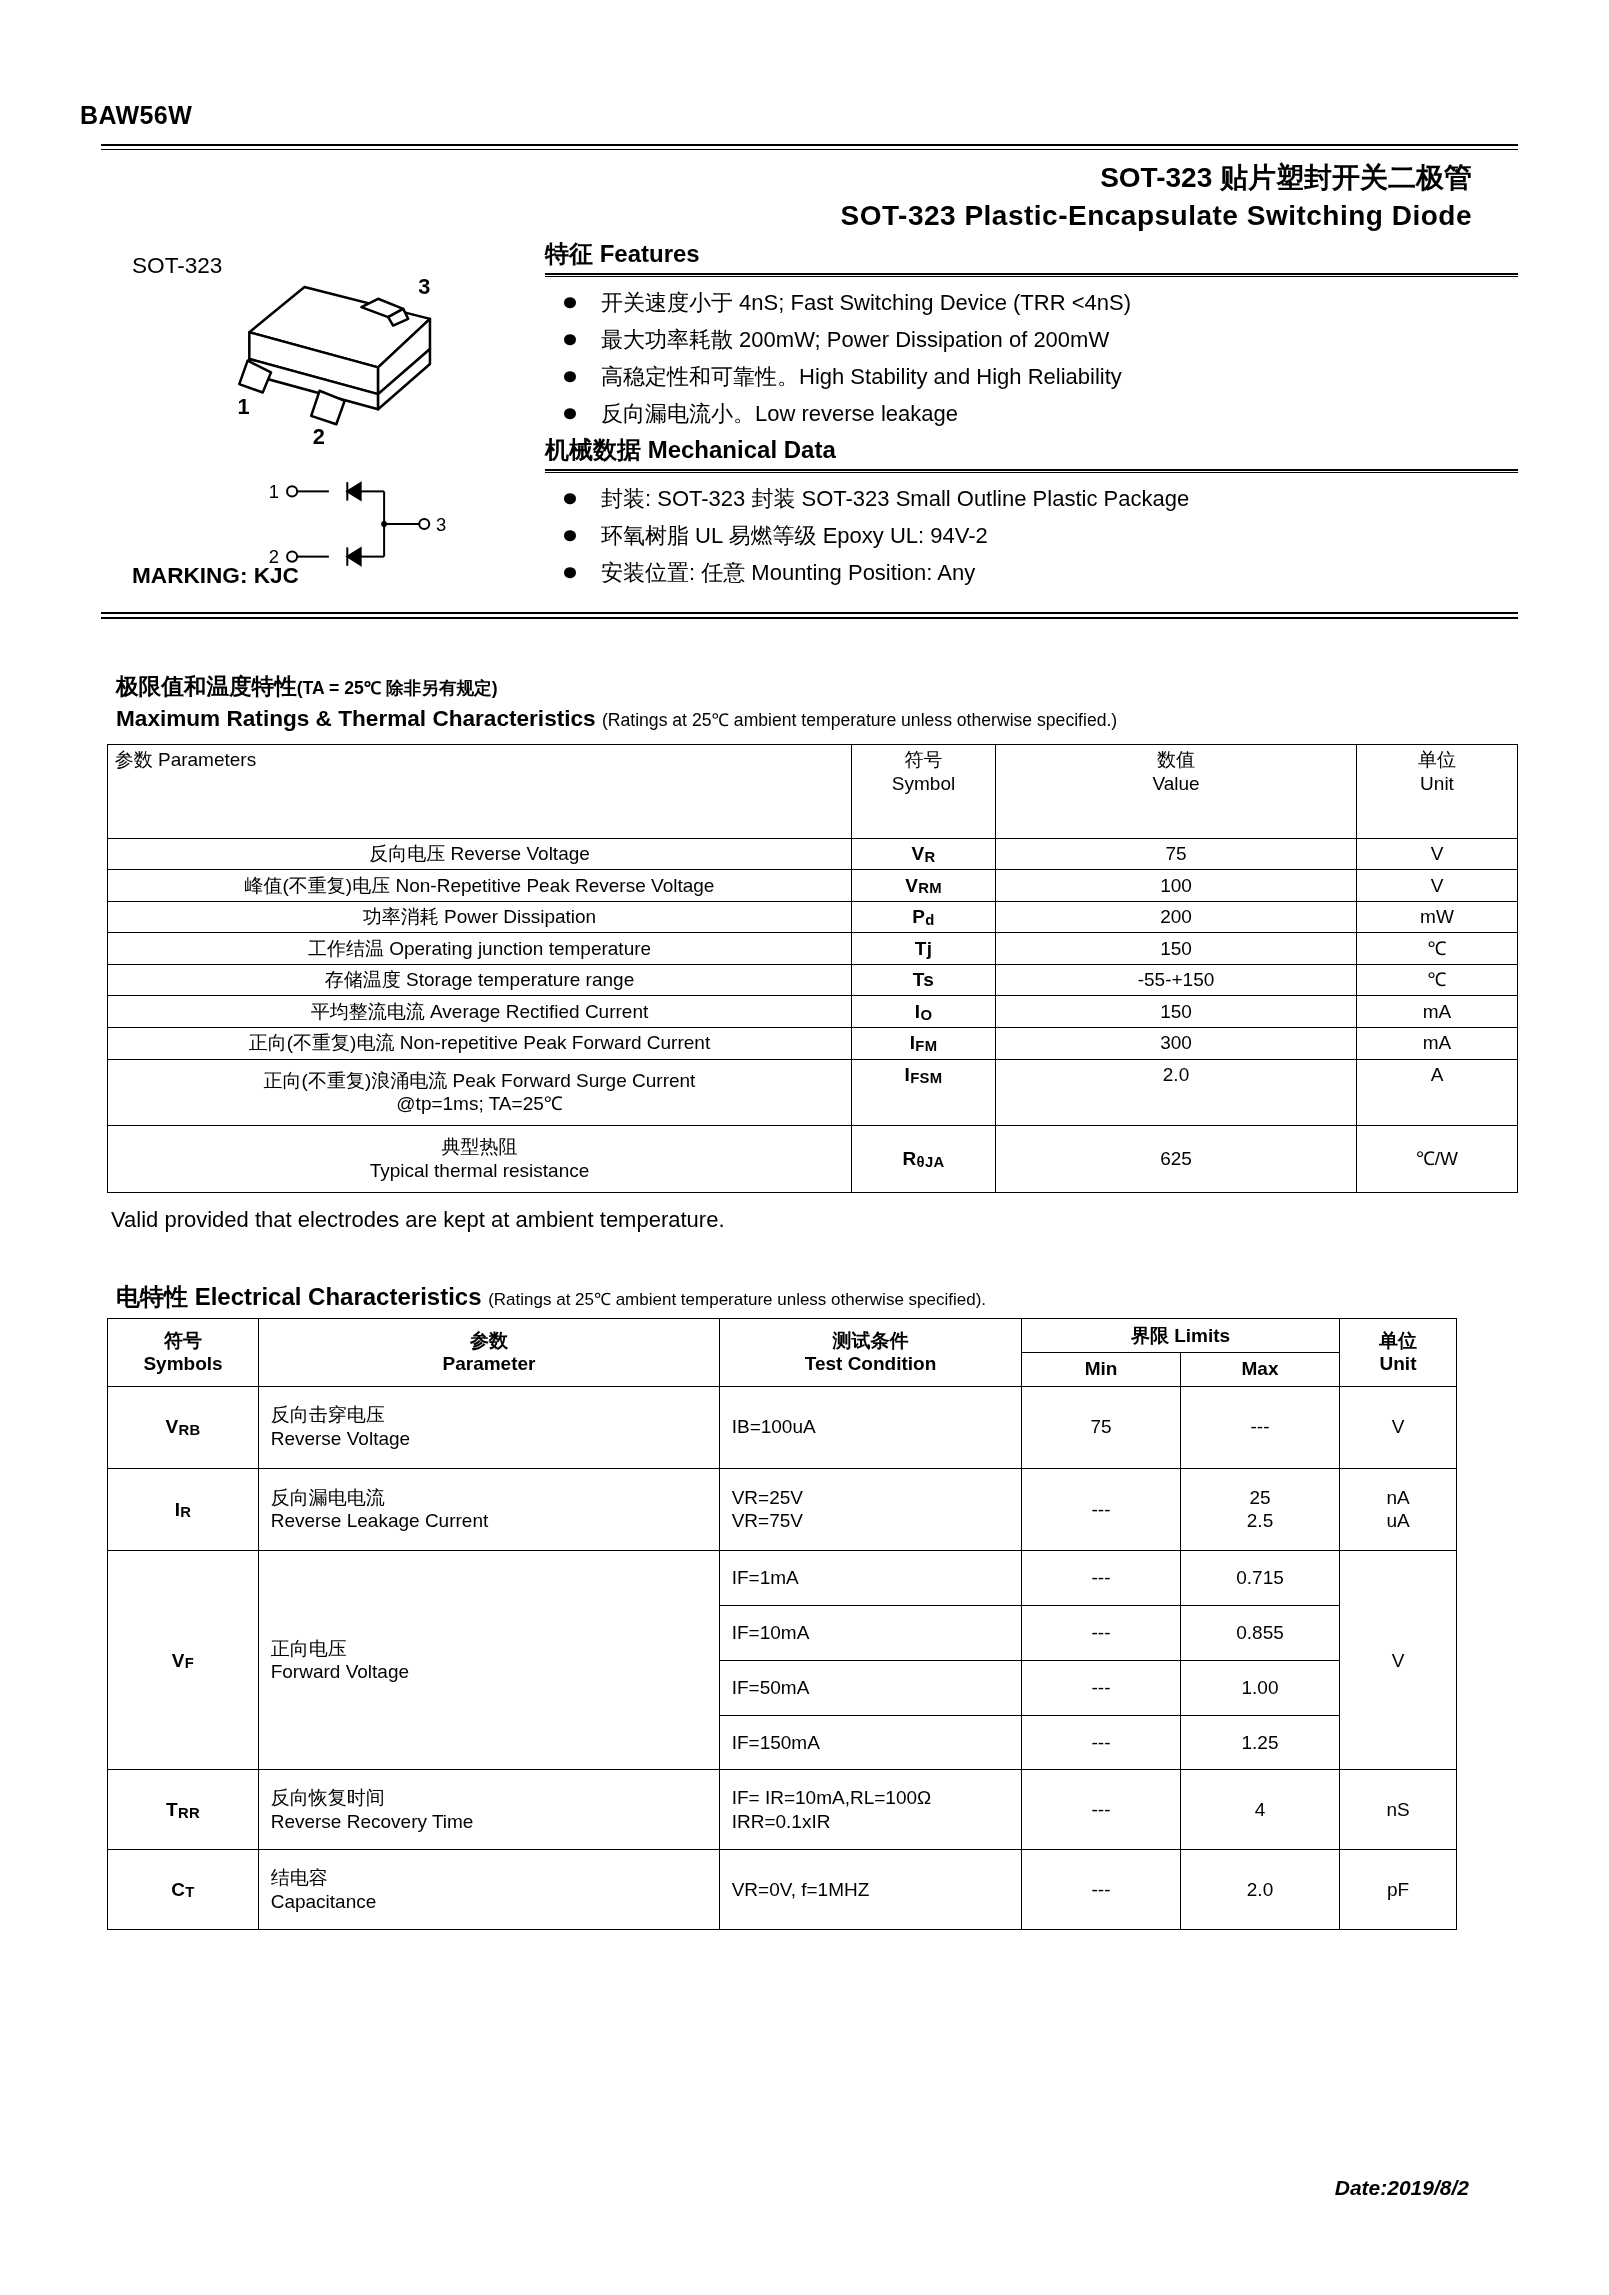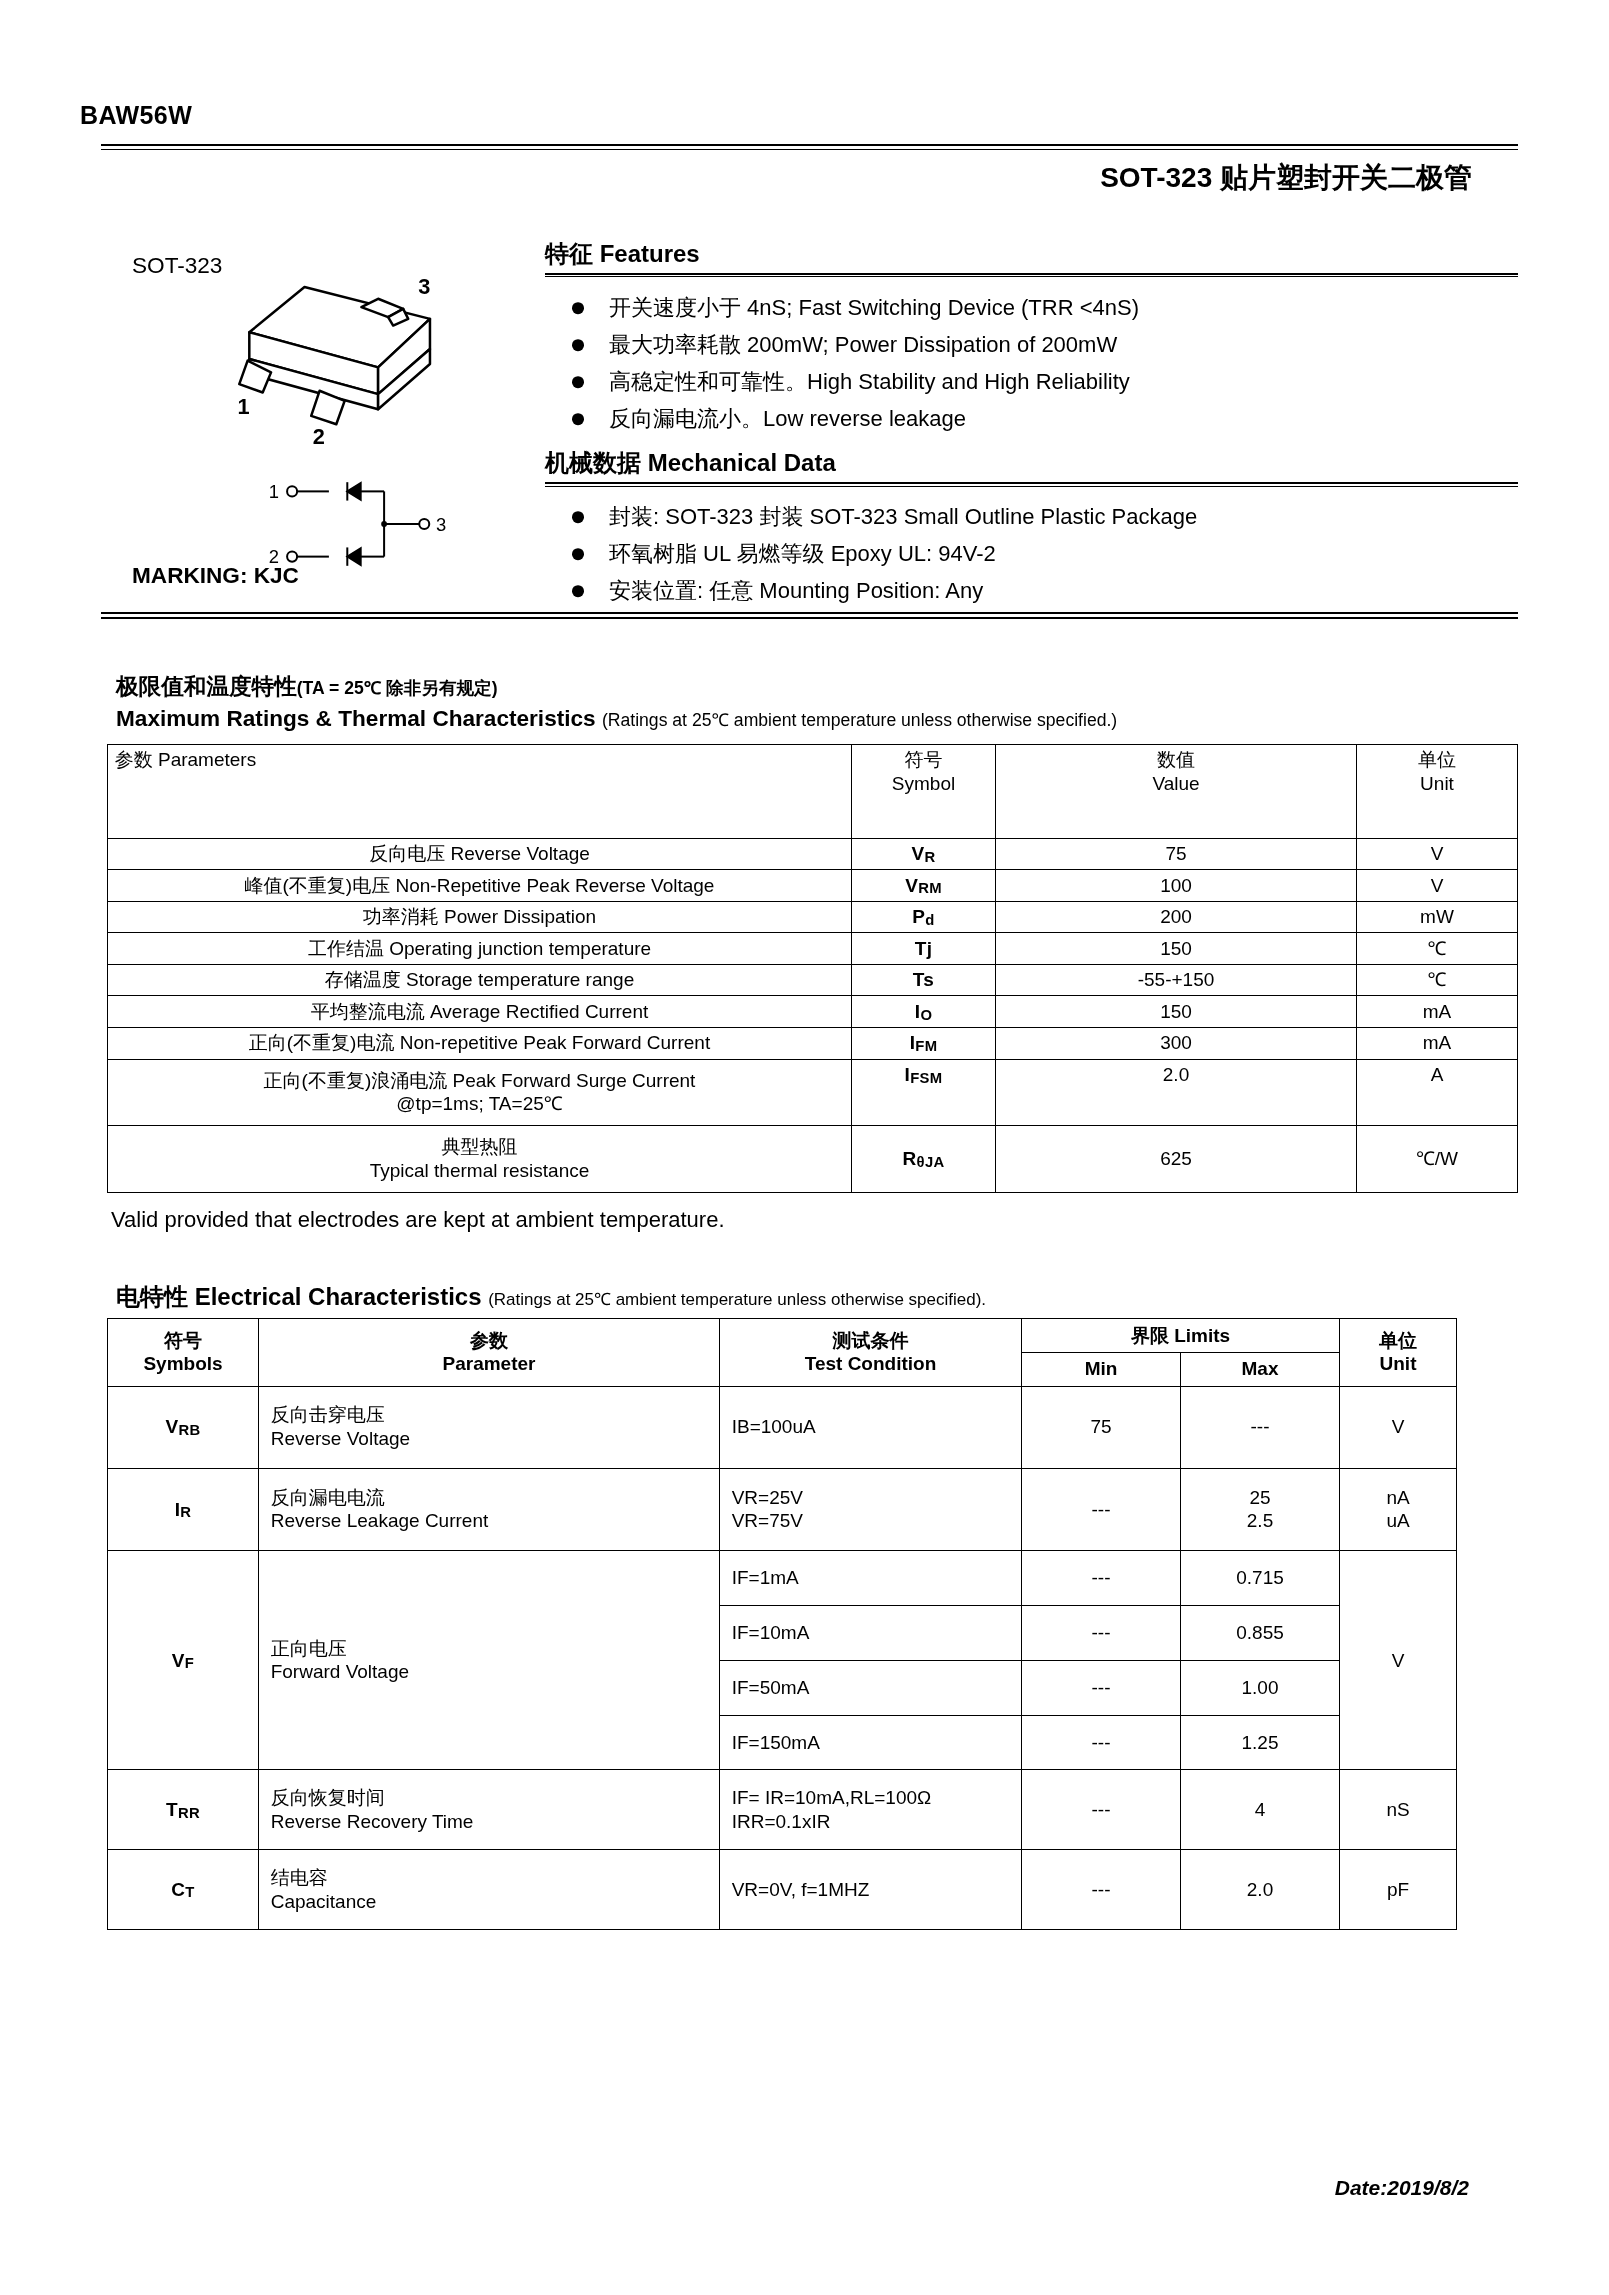--- a/index.html
+++ b/index.html
@@ -105,21 +105,21 @@
     padding: 0 0 3.4px 0;
     line-height: 1.15;
   }
   .sec-rule {
     border-top: 2.5px solid #000;
     border-bottom: 1.7px solid #000;
     height: 1.7px;
     margin: 1.7px 0 6.7px 0;
   }
   .bullets {
-    margin: 12px;
+    margin: 4px;
     padding: 0;
     list-style: none;
   }
   .bullets li {
     position: relative;
     font-size: 22px;
     line-height: 1.0;
     padding: 7.5px 0 7.5px 52px;
     white-space: nowrap;
   }
@@ -249,20 +249,21 @@
 </style>
 </head>
 <body>
 
 <div class="page">
 
   <div class="partno">BAW56W</div>
   <div class="rule-double-top"></div>
 
   <div class="title-cn">SOT-323 贴片塑封开关二极管</div>
+  <div class="title-en">SOT-323  Plastic-Encapsulate  Switching  Diode</div>
 
   <div class="pkg-label">SOT-323</div>
 
   <div class="pkg-drawing">
     <svg width="268" height="184" viewBox="0 0 320 220" xmlns="http://www.w3.org/2000/svg">
       <g fill="none" stroke="#000" stroke-width="3" stroke-linejoin="round">
 
         <path d="M42 78 L108 24 L258 62 L196 120 Z" fill="#fff"></path>
 
         <path d="M42 78 L42 110 L196 152 L196 120 Z" fill="#fff"></path>

